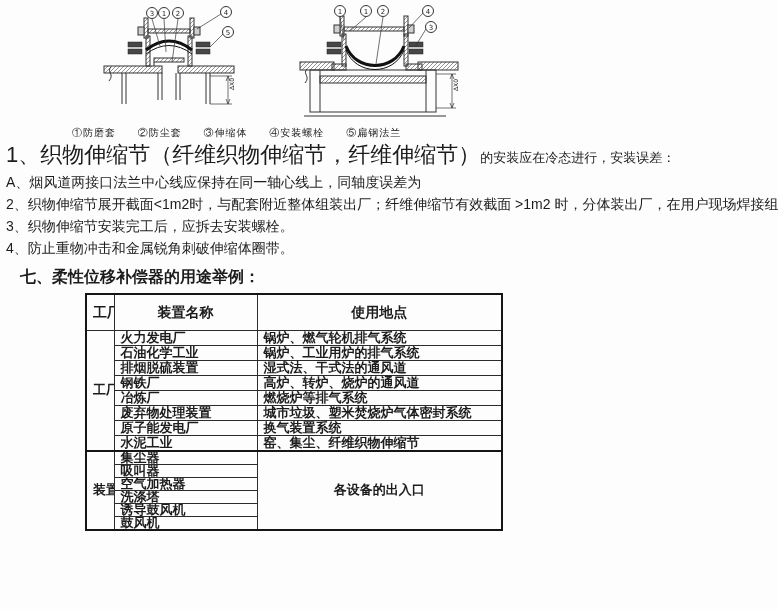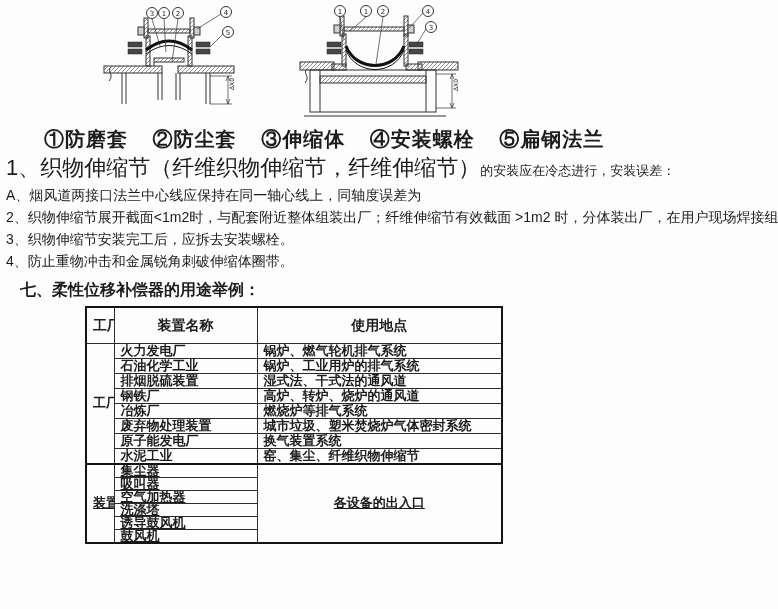--- a/index.html
+++ b/index.html
@@ -5,42 +5,42 @@
   * { box-sizing: border-box; }
   html,body { margin:0; padding:0; }
   body {
     width:778px; height:609px; overflow:hidden;
     background:#fdfdfd; color:#1c1c1c;
     font-family:"Liberation Sans", sans-serif;
   }
   .figures { display:flex; padding:4px 0 0 98px; gap:56px; height:124px; }
   svg { display:block; }
   svg text { font-family:"DejaVu Sans", sans-serif; fill:#222; }
-  .caption { margin:2px 0 0 44px; font-size:20px; font-weight:bold; letter-spacing:1px; white-space:nowrap; }
+  .caption { margin:2px 0 0 72px; font-size:10px; font-weight:normal; letter-spacing:1px; white-space:nowrap; }
   .caption span { margin-right:18px; }
   .notes { margin:5px 0 0 6px; }
   .notes p { margin:0 0 2px 0; font-size:14px; line-height:20px; white-space:nowrap; }
   .notes p.first { margin-bottom:4px; }
   .big { font-size:22px; }
   .small { font-size:13px;text-align:center; }
   .section-heading { margin:9px 0 5px 20px; font-size:16px; font-weight:bold; }
   table.usage {
     border-collapse:collapse; margin-left:85px; width:418px;
     table-layout:fixed; font-size:13px; font-weight:bold;
     border:2px solid #151515;
   }
   table.usage td {
     border:1px solid #2b2b2b; padding:0 6px;
     white-space:nowrap; overflow:hidden; vertical-align:middle;
   }
   tr.head td { height:36px; text-align:center; font-size:14px; line-height:15px; }
   td.gcol { width:28px; padding:0; text-align:center; }
   td.namecol { width:143px; }
   tr.frow td { height:15px; line-height:14px; }
-  tr.drow td { height:13px; line-height:12px;text-decoration:underline; }
+  tr.drow td { height:13px; line-height:12px; }
   td.glabel { padding:0; text-align:center; line-height:16px; font-size:13px; }
   tr.devfirst td { border-top:2px solid #151515; }
   td.spanplace { text-align:center; }
 </style>
 </head>
 <body>
 
 <div class="figures">
 
   <svg width="142" height="122" viewBox="0 0 142 122">

